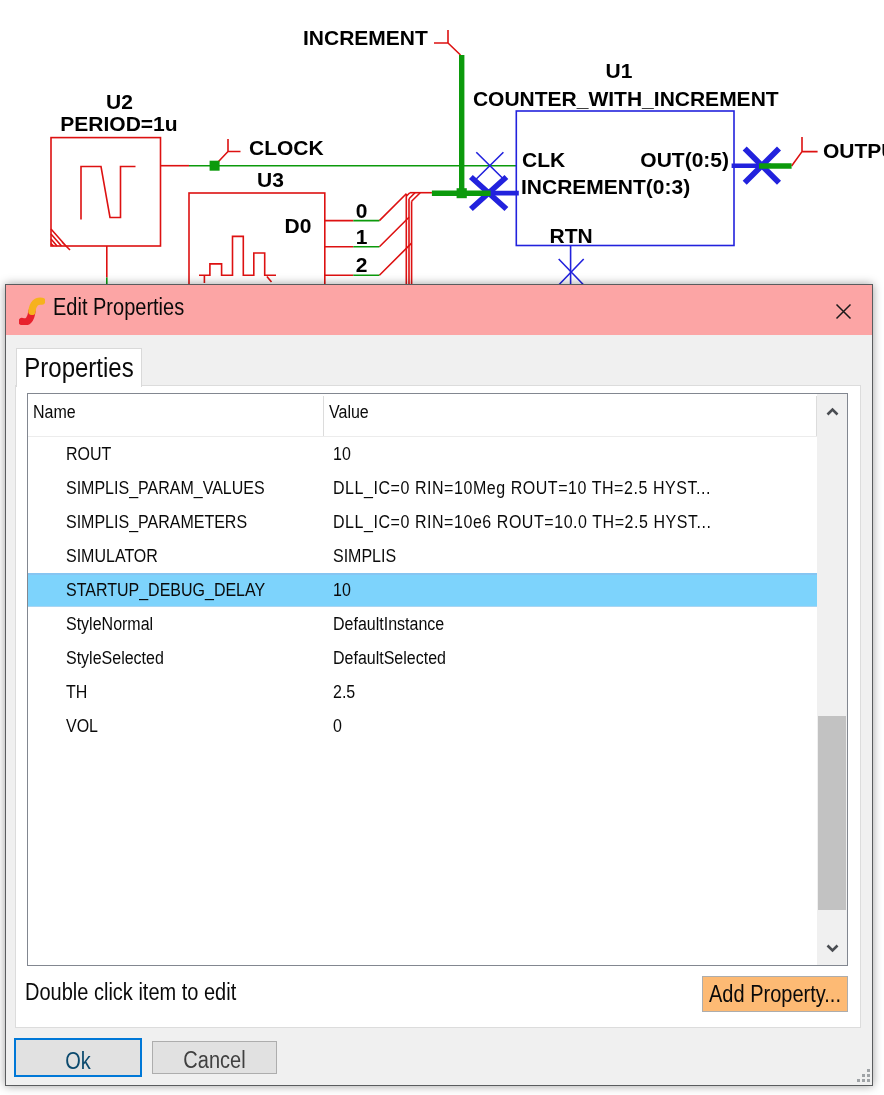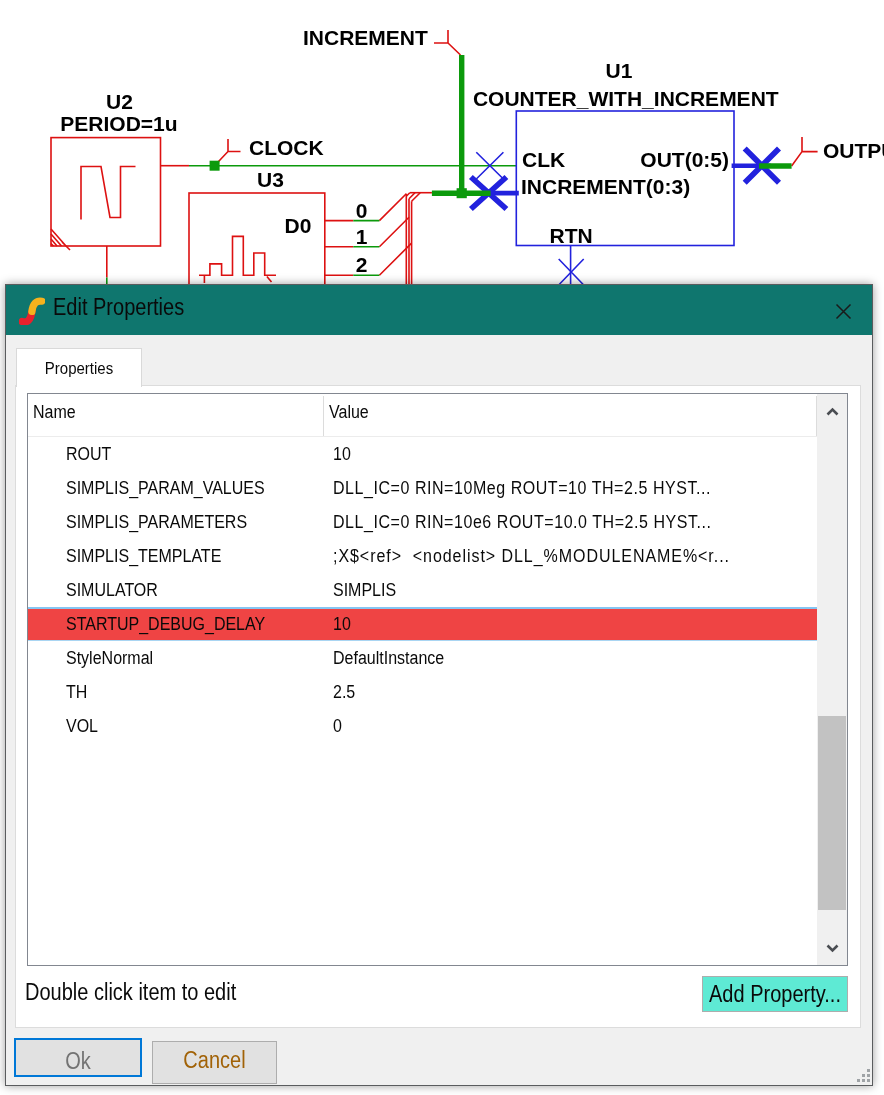--- a/index.html
+++ b/index.html
@@ -1,53 +1,53 @@
 <!DOCTYPE html>
 <html><head>
 <meta charset="utf-8">
 <style>
   html,body{margin:0;padding:0;width:884px;height:1095px;background:#fff;overflow:hidden;}
   body{font-family:"Liberation Sans",sans-serif;position:relative;}
   .abs{position:absolute;}
   #schem{position:absolute;left:0;top:0;}
   #dlg{position:absolute;left:5px;top:284px;width:866px;height:800px;border:1px solid #5a5c5e;
        background:#f0f0f0;box-shadow:0 0 9px rgba(0,0,0,0.38);z-index:10;}
-  #title{position:absolute;left:0;top:0;width:866px;height:50px;background:#0f766e;}
+  #title{position:absolute;left:0;top:0;width:866px;height:50px;background:#fca5a5;}
   #title .txt{position:absolute;left:47px;top:11px;font-size:20px;color:#0a0a0a;transform:scaleY(1.15);transform-origin:0 50%;}
   #tab{position:absolute;left:10px;top:63px;width:126px;height:39px;background:#fff;
        border:1px solid #d9d9d9;border-bottom:none;box-sizing:border-box;z-index:3;
-       font-size:15px;color:#0a0a0a;text-align:center;line-height:37px;}
+       font-size:24px;color:#0a0a0a;text-align:center;line-height:37px;}
   #pane{position:absolute;left:9px;top:100px;width:846px;height:643px;background:#fff;
         border:1px solid #dcdcdc;box-sizing:border-box;z-index:2;}
   #tbl{position:absolute;left:21px;top:108px;width:821px;height:573px;background:#fff;
        border:1px solid #828790;box-sizing:border-box;overflow:hidden;z-index:4;
        font-size:16px;color:#0a0a0a;}
   .hdrname{position:absolute;left:5px;top:9px;transform:scaleY(1.15);}
   .hdrval{position:absolute;left:301px;top:9px;transform:scaleY(1.15);}
   .hdrdiv{position:absolute;left:295px;top:2px;width:1px;height:40px;background:#dcdcdc;}
   .hdrdiv2{position:absolute;left:788px;top:2px;width:1px;height:40px;background:#dcdcdc;}
   .hdrline{position:absolute;left:0;top:42px;width:789px;height:1px;background:#ececec;}
   #rows{position:absolute;left:0;top:43px;width:789px;}
   .row{position:relative;width:789px;height:34px;line-height:34px;white-space:nowrap;}
   .row .n{position:absolute;left:38px;transform:scaleY(1.15);}
   .row .v{position:absolute;left:305px;transform:scaleY(1.15);}
   .w1{letter-spacing:0.55px;}
   .w2{letter-spacing:0.95px;}
-  .row.sel{background:#ef4444;box-shadow:inset 0 2px 0 #86c5f2, inset 0 -1px 0 #a9d5f2;}
+  .row.sel{background:#7dd3fc;box-shadow:inset 0 2px 0 #86c5f2, inset 0 -1px 0 #a9d5f2;}
   #sbar{position:absolute;right:0;top:0;width:30px;height:571px;background:#f0f0f0;}
   #sthumb{position:absolute;left:1px;top:322px;width:28px;height:194px;background:#c2c2c2;}
   #hint{position:absolute;left:19px;top:696px;transform:scaleY(1.15);font-size:20px;color:#0a0a0a;z-index:5;}
-  #addbtn{position:absolute;left:696px;top:691px;width:146px;height:36px;background:#5eead4;
+  #addbtn{position:absolute;left:696px;top:691px;width:146px;height:36px;background:#fdba74;
           border:1px solid #adadad;box-sizing:border-box;z-index:5;font-size:20px;color:#0a0a0a;
           text-align:center;line-height:34px;}
   #okbtn{position:absolute;left:8px;top:753px;width:128px;height:39px;background:#e1e1e1;
-         border:2px solid #0078d7;box-sizing:border-box;font-size:20px;color:#737373;
+         border:2px solid #0078d7;box-sizing:border-box;font-size:20px;color:#0c4a6e;
          text-align:center;line-height:42px;z-index:5;}
-  #cancelbtn{position:absolute;left:146px;top:756px;width:125px;height:43px;background:#e1e1e1;
-         border:1px solid #adadad;box-sizing:border-box;font-size:20px;color:#a16207;
+  #cancelbtn{position:absolute;left:146px;top:756px;width:125px;height:33px;background:#e1e1e1;
+         border:1px solid #adadad;box-sizing:border-box;font-size:20px;color:#404040;
          text-align:center;line-height:37px;z-index:5;}
   .tsp{display:inline-block;transform:scaleY(1.15);}
   .grip{position:absolute;width:3px;height:3px;background:#9fa3a6;}
 </style>
 </head>
 <body>
 <svg id="schem" width="884" height="300" viewBox="0 0 884 300">
   <g fill="none" stroke="#dd1111" stroke-width="1.6">
 
     <path d="M434,43 L448,43 M448,30 L448,43 M448,43 L460.5,55"></path>
@@ -156,34 +156,34 @@
         </div>
       <div class="row">
           <span class="n">SIMPLIS_PARAM_VALUES</span>
           <span class="v w1">DLL_IC=0 RIN=10Meg ROUT=10 TH=2.5 HYST...</span>
         </div>
       <div class="row">
           <span class="n">SIMPLIS_PARAMETERS</span>
           <span class="v w1">DLL_IC=0 RIN=10e6 ROUT=10.0 TH=2.5 HYST...</span>
         </div>
       <div class="row">
-          <span class="n">SIMPLIS_TEMPLATE</span>
-          <span class="v w2">;X$&lt;ref&gt;&nbsp; &lt;nodelist&gt; DLL_%MODULENAME%&lt;r...</span>
-        </div>
-      <div class="row">
           <span class="n">SIMULATOR</span>
           <span class="v">SIMPLIS</span>
         </div>
       <div class="row sel">
           <span class="n">STARTUP_DEBUG_DELAY</span>
           <span class="v">10</span>
         </div>
       <div class="row">
           <span class="n">StyleNormal</span>
           <span class="v">DefaultInstance</span>
+        </div>
+      <div class="row">
+          <span class="n">StyleSelected</span>
+          <span class="v">DefaultSelected</span>
         </div>
       <div class="row">
           <span class="n">TH</span>
           <span class="v">2.5</span>
         </div>
       <div class="row">
           <span class="n">VOL</span>
           <span class="v">0</span>
         </div>
     </div>

